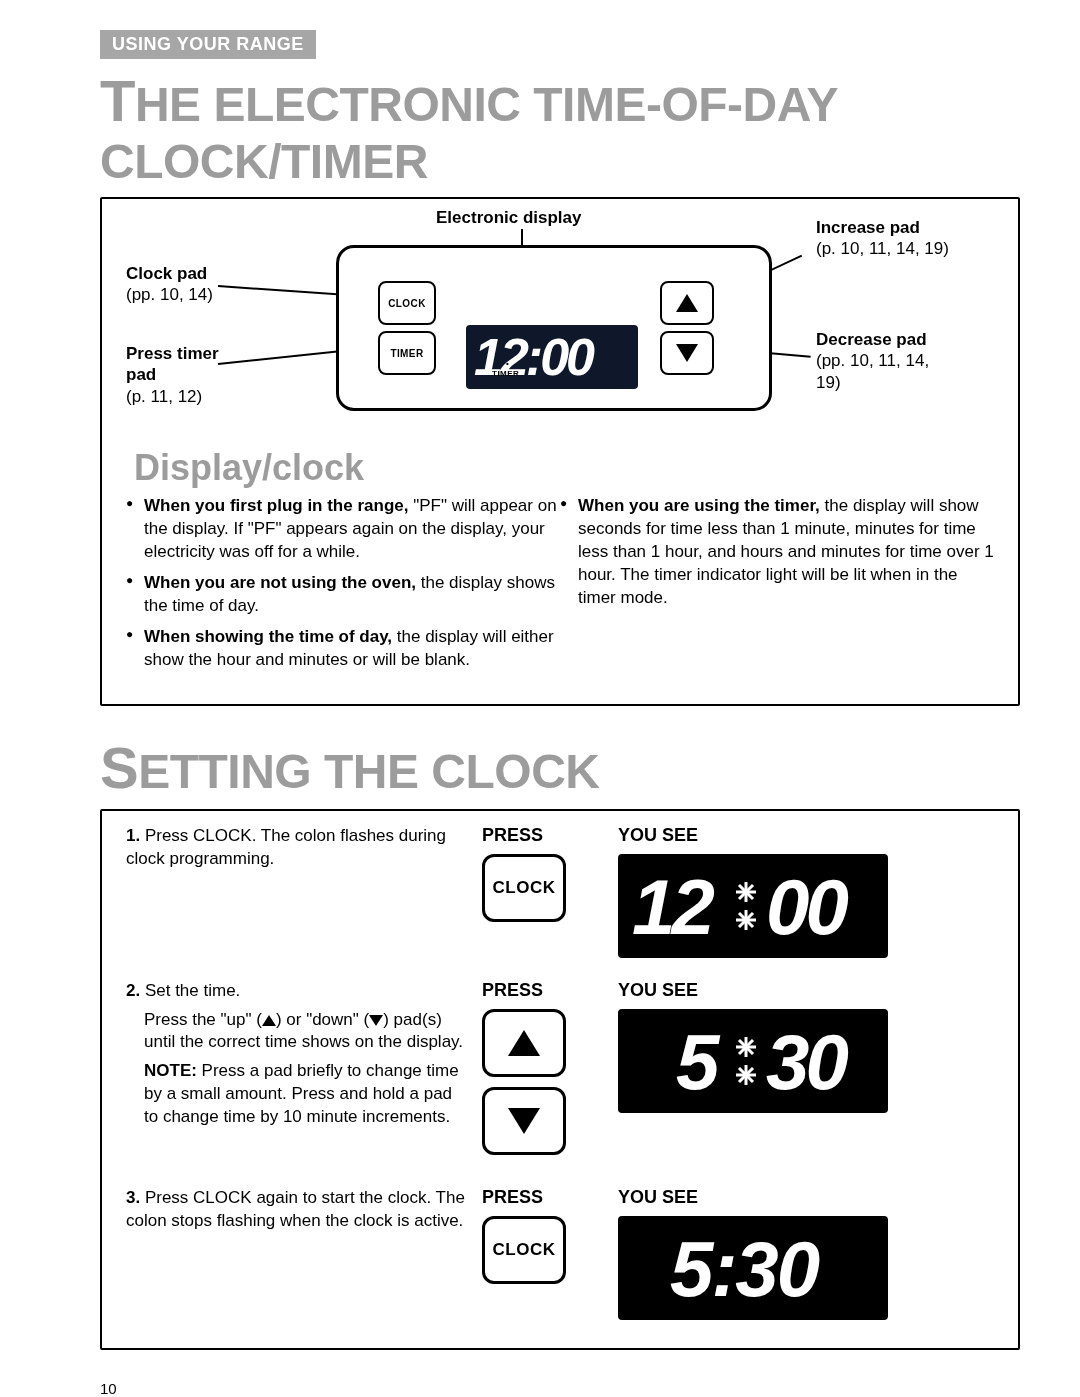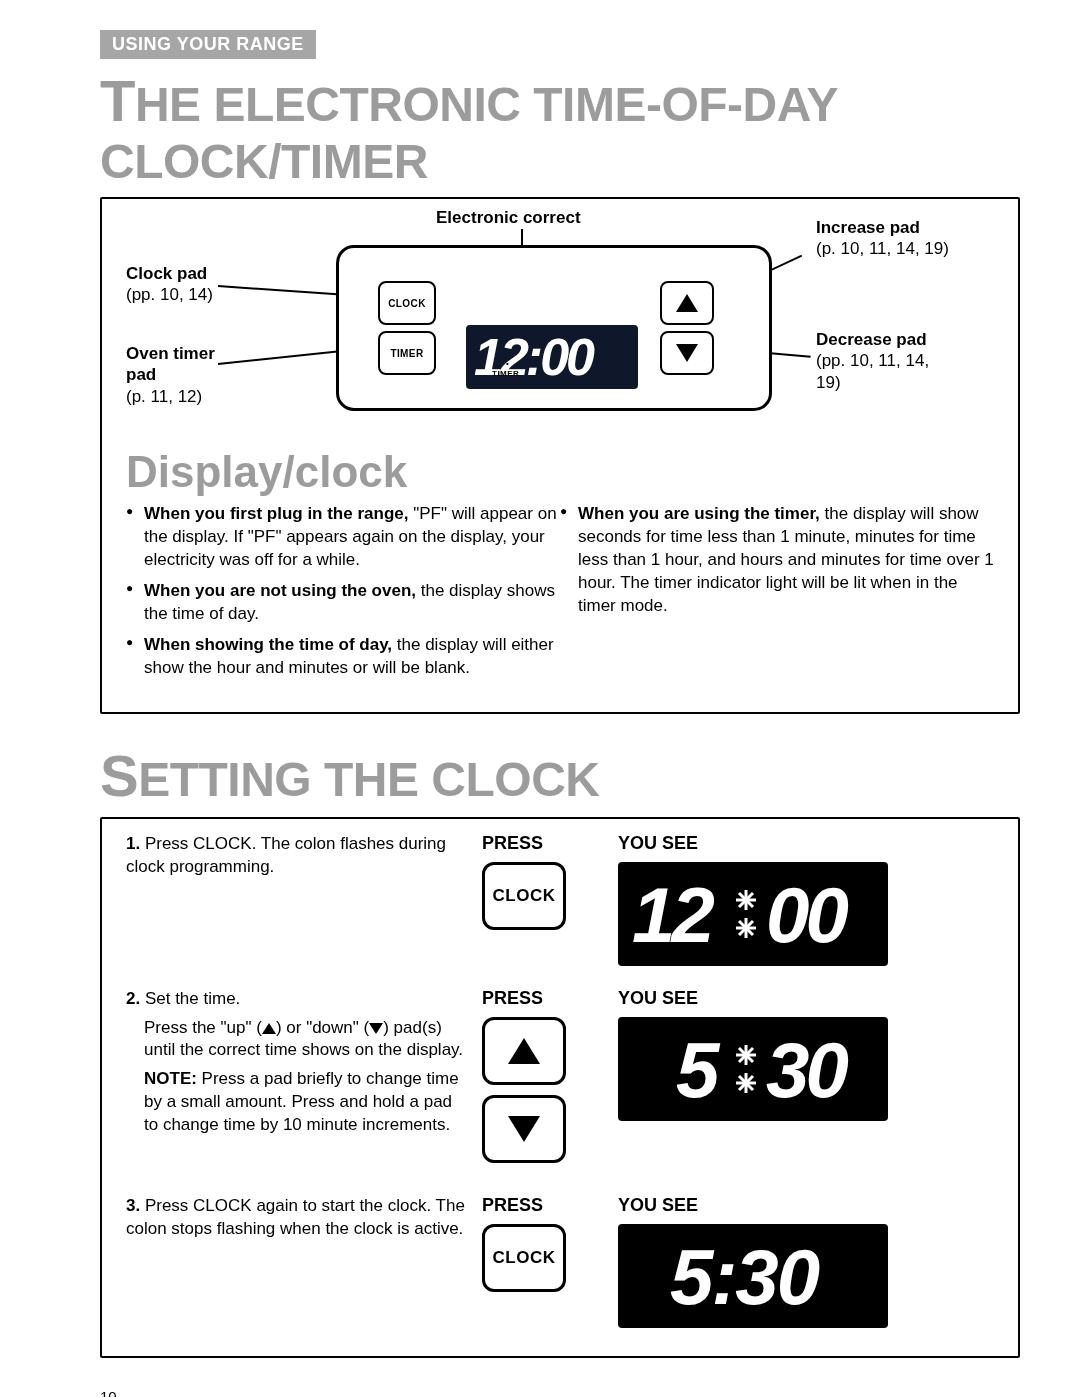--- a/index.html
+++ b/index.html
@@ -32,23 +32,23 @@
     font-size: 48px;
     color: #9c9c9c;
     margin: 8px 0 8px 0;
     letter-spacing: -0.5px;
   }
   .h1 .cap { font-size: 58px; }
   .h2 {
     font-family: "Arial Narrow", Arial, sans-serif;
     font-weight: bold;
     font-stretch: condensed;
-    font-size: 44px;
+    font-size: 36px;
     color: #9c9c9c;
-    margin: 4px 0 6px 0;
+    margin: 4px 0 6px 8px;
   }
   .panel-box {
     border: 2px solid #000;
     border-radius: 2px;
     margin: 4px 0 18px 0;
     padding: 14px 24px 24px 24px;
   }
   .diagram-wrap {
     position: relative;
     height: 230px;
@@ -223,32 +223,32 @@
   <div class="h1">
     <span class="cap">T</span><span>HE ELECTRONIC TIME-OF-DAY CLOCK/TIMER</span>
   </div>
 
   
   <div class="panel-box">
 
     <div class="diagram-wrap">
 
       <div class="callout" style="left:310px; top:-6px;">
-        <b>Electronic correct</b>
+        <b>Electronic display</b>
       </div>
       <div class="leader" style="left:395px; top:16px; width:1.5px; height:56px;"></div>
 
       <div class="callout" style="left:0; top:50px; width:110px;">
         <b>Clock pad</b><br>
         <span>(pp. 10, 14)</span>
       </div>
       <div class="leader" style="left:92px; top:72px; width:163px; transform-origin:left; transform:rotate(4deg);"></div>
 
       <div class="callout" style="left:0; top:130px; width:110px;">
-        <b>Oven timer pad</b><br>
+        <b>Press timer pad</b><br>
         <span>(p. 11, 12)</span>
       </div>
       <div class="leader" style="left:92px; top:150px; width:163px; transform-origin:left; transform:rotate(-6deg);"></div>
 
       <div class="callout" style="left:690px; top:4px; width:140px;">
         <b>Increase pad</b><br>
         <span>(p. 10, 11, 14, 19)</span>
       </div>
       <div class="leader" style="left:585px; top:84px; width:100px; transform-origin:left; transform:rotate(-25deg);"></div>
 

